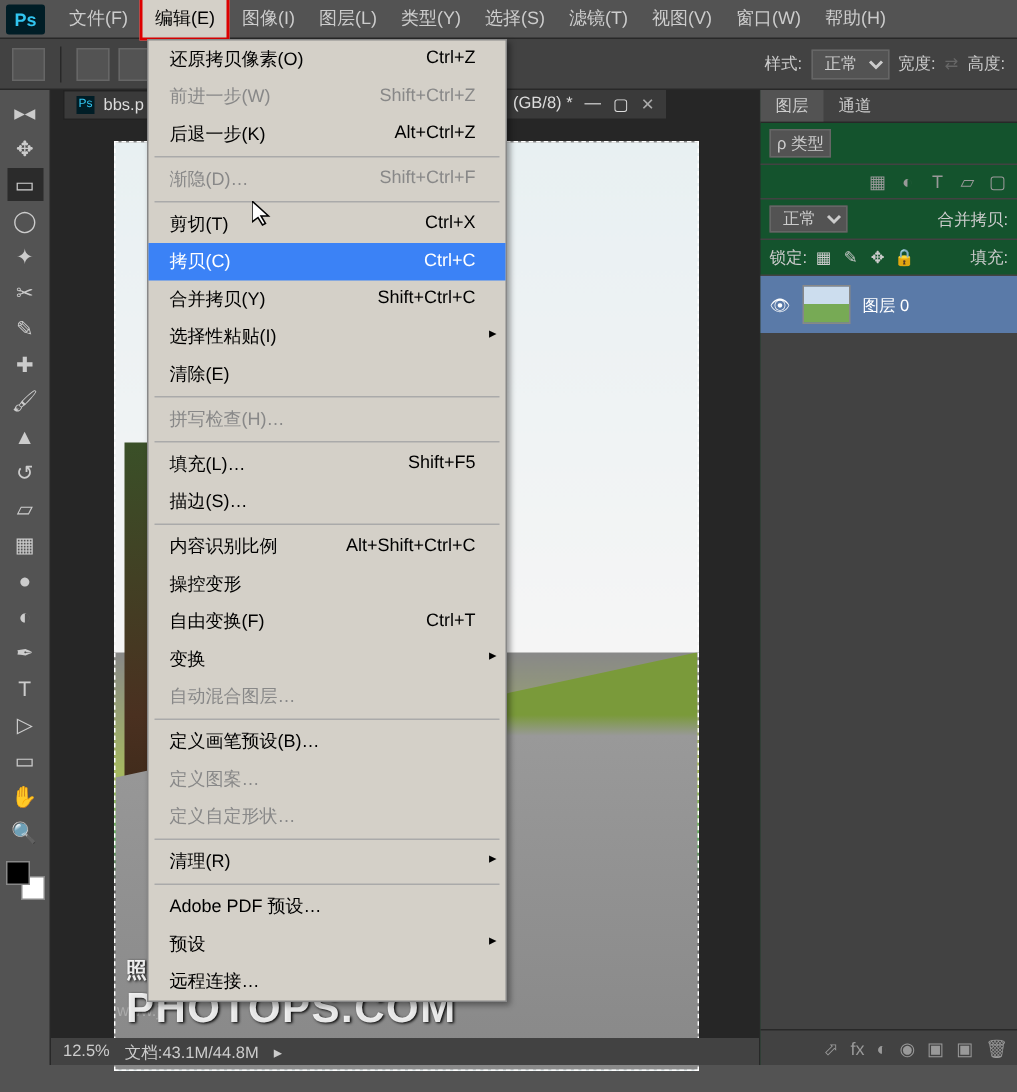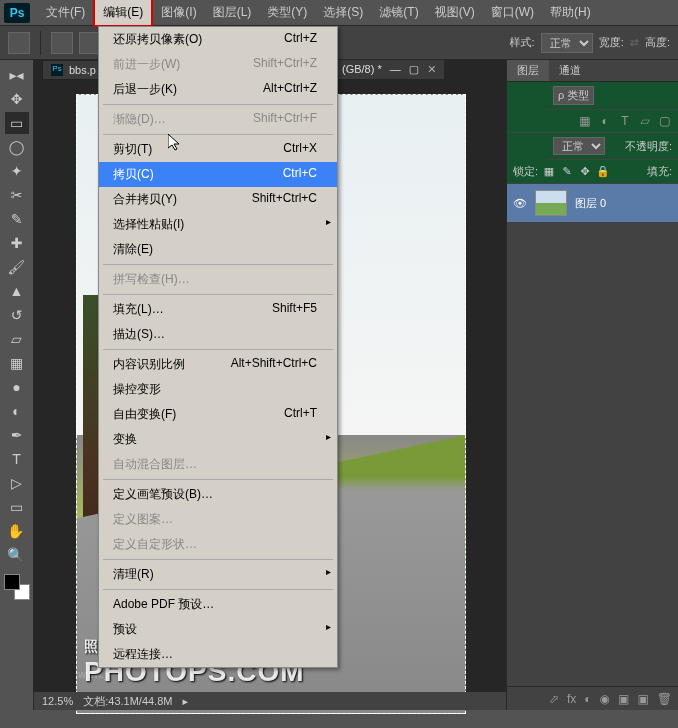--- a/index.html
+++ b/index.html
@@ -33,21 +33,21 @@
 .tree { position: absolute; left: 6px; top: 200px; width: 26px; height: 260px; background: linear-gradient(to bottom, #3a5028 0%, #4a3020 70%, #3a2818 100%); }
 .road { position: absolute; bottom: 0; left: 0; right: 0; height: 45%; background: linear-gradient(to bottom, #7a9a3a 0%, #7a9a3a 15%, #999 20%, #888 100%); clip-path: polygon(0 30%, 100% 0, 100% 100%, 0 100%); }
 .wm { position: absolute; bottom: 22px; left: 50px; color: rgba(255,255,255,0.9); font-size: 28px; font-weight: bold; font-family: Arial; letter-spacing: 1px; text-shadow: 1px 1px 2px #000; }
 .wm-top { font-size: 14px; }
 .statusbar { position: absolute; bottom: 0; left: 0; right: 0; height: 18px; background: #424242; display: flex; align-items: center; padding: 0 8px; gap: 10px; color: #ccc; font-size: 11px; }
 
 .panels { width: 172px; background: #14532d; border-left: 1px solid #282828; display: flex; flex-direction: column; }
 .panel-tabs { display: flex; background: #424242; height: 22px; border-bottom: 1px solid #282828; font-size: 11px; }
 .panel-tab { padding: 3px 10px; color: #ccc; cursor: pointer; }
 .panel-tab.active { background: #535353; }
-.panel-row { display: flex; align-items: center; padding: 4px 6px; gap: 4px; color: #ccc; font-size: 11px; border-bottom: 1px solid #424242; margin-left: 40px; }
+.panel-row { display: flex; align-items: center; padding: 4px 6px; gap: 4px; color: #ccc; font-size: 11px; border-bottom: 1px solid #424242; }
 .panel-row .sel { background: #535353; border: 1px solid #666; color: #ccc; font-size: 11px; padding: 1px 4px; }
 .filter-icons { display: flex; gap: 6px; padding: 4px 6px; justify-content: flex-end; border-bottom: 1px solid #424242; }
 .filter-icons span { width: 14px; height: 14px; color: #999; font-size: 12px; text-align: center; cursor: pointer; }
 .lock-row { display: flex; align-items: center; gap: 4px; padding: 4px 6px; color: #ccc; font-size: 11px; border-bottom: 1px solid #424242; }
 .lock-row span.ico { width: 14px; text-align: center; }
 .layers { flex: 1; background: #424242; }
 .layer { display: flex; align-items: center; gap: 8px; padding: 6px; background: #5a7aa8; color: #fff; font-size: 11px; }
 .layer-eye { width: 14px; }
 .layer-thumb { width: 32px; height: 26px; background: linear-gradient(to bottom, #cde 50%, #7a5 50%); border: 1px solid #888; }
 .panel-footer { height: 24px; background: #424242; border-top: 1px solid #282828; display: flex; align-items: center; justify-content: flex-end; gap: 8px; padding: 0 6px; }
@@ -166,21 +166,21 @@
     <div class="filter-icons">
       <span>▦</span>
       <span>◐</span>
       <span>T</span>
       <span>▱</span>
       <span>▢</span>
     </div>
     <div class="panel-row">
       <select class="sel"><option>正常</option></select>
       <span style="flex:1"></span>
-      <span>不透明度:</span>
+      <span>合并拷贝:</span>
     </div>
     <div class="lock-row">
       <span>锁定:</span>
       <span class="ico">▦</span>
       <span class="ico">✎</span>
       <span class="ico">✥</span>
       <span class="ico">🔒</span>
       <span style="flex:1"></span>
       <span>填充:</span>
     </div>

